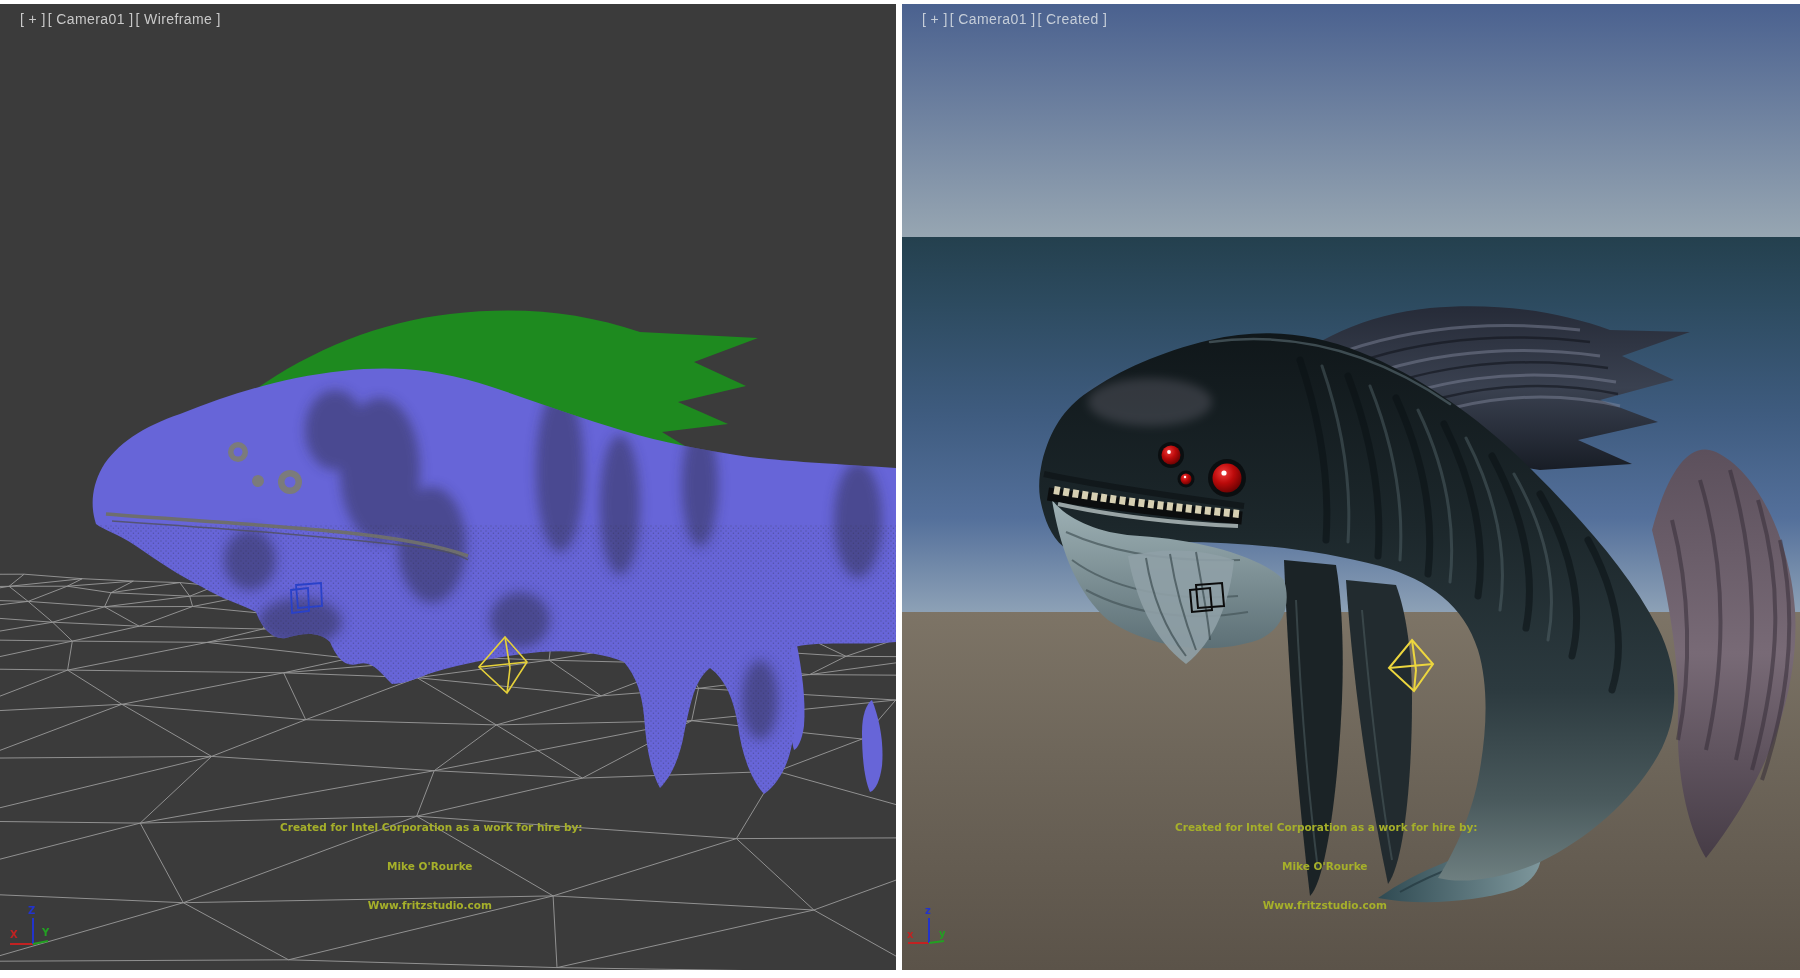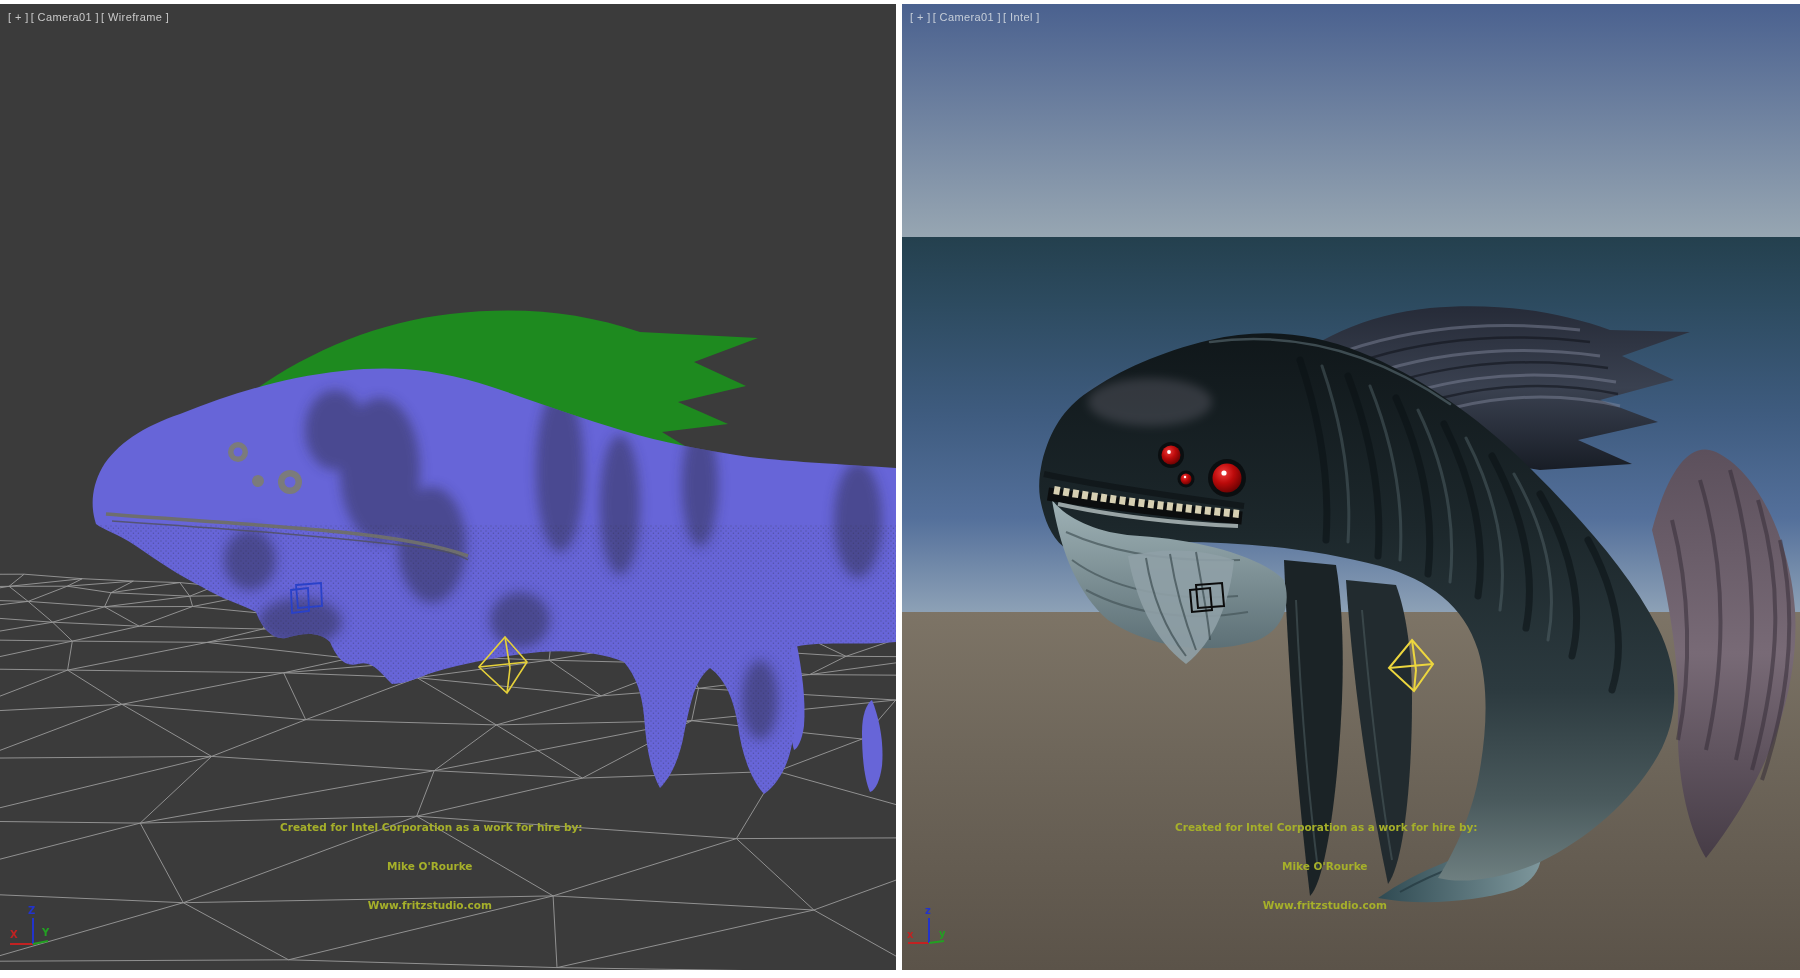--- a/index.html
+++ b/index.html
@@ -2,21 +2,21 @@
 <html><head>
 <meta charset="utf-8">
 <style>
   html,body{margin:0;padding:0;background:#ffffff;}
   .stage{position:relative;width:1800px;height:978px;background:#ffffff;overflow:hidden;
          font-family:"Liberation Sans",sans-serif;}
   .viewport{position:absolute;top:4px;height:966px;overflow:hidden;}
   #vp-left{left:0;width:896px;background:#3b3b3b;}
   #vp-right{left:902px;width:898px;}
   .vp-svg{position:absolute;left:0;top:0;}
-  .vp-label{position:absolute;top:7px;left:8px;font-size:11px;letter-spacing:.4px;
+  .vp-label{position:absolute;top:7px;left:20px;font-size:14px;letter-spacing:.4px;
             color:#c9c9c9;white-space:nowrap;user-select:none;z-index:5;}
   .vp-label span{margin-right:2px;cursor:pointer;}
   #vp-right .vp-label{color:#c6ced9;}
   .credits{position:absolute;z-index:4;font:bold 10.5px "DejaVu Sans",sans-serif;
            color:#a6b02a;line-height:13px;white-space:pre;text-align:center;}
   .credits .l1{padding-left:3px;}
   #vp-left .credits{left:277px;top:791px;}
   #vp-right .credits{left:270px;top:791px;}
   .skyband{position:absolute;left:0;width:100%;}
 </style>
@@ -115,21 +115,21 @@
     </div>
   </div>
 
   <div class="viewport" id="vp-right">
 
     <div class="skyband" style="top:0;height:233px;background:linear-gradient(#4a618f,#97a6b2);"></div>
     <div class="skyband" style="top:233px;height:375px;background:linear-gradient(#24404e,#2d4b60 18%,#3f5c80 48%,#54709b 75%,#8da1b6);"></div>
     <div class="skyband" style="top:608px;height:358px;background:linear-gradient(#7d7466,#6e665a 40%,#5b5349);"></div>
 
     <div class="vp-label">
-      <span>[ + ]</span><span>[ Camera01 ]</span><span>[ Intel ]</span>
+      <span>[ + ]</span><span>[ Camera01 ]</span><span>[ Created ]</span>
     </div>
 
     <svg class="vp-svg" width="898" height="966" viewBox="902 4 898 966">
       <defs>
         <linearGradient id="bodyGrad" x1="0" y1="0" x2="0" y2="1">
           <stop offset="0" stop-color="#10171a"></stop>
             <stop offset="0.35" stop-color="#1c272b"></stop>
           <stop offset="0.65" stop-color="#2c3a3f"></stop>
             <stop offset="0.85" stop-color="#49595c"></stop>
           <stop offset="1" stop-color="#6e7f80"></stop>

